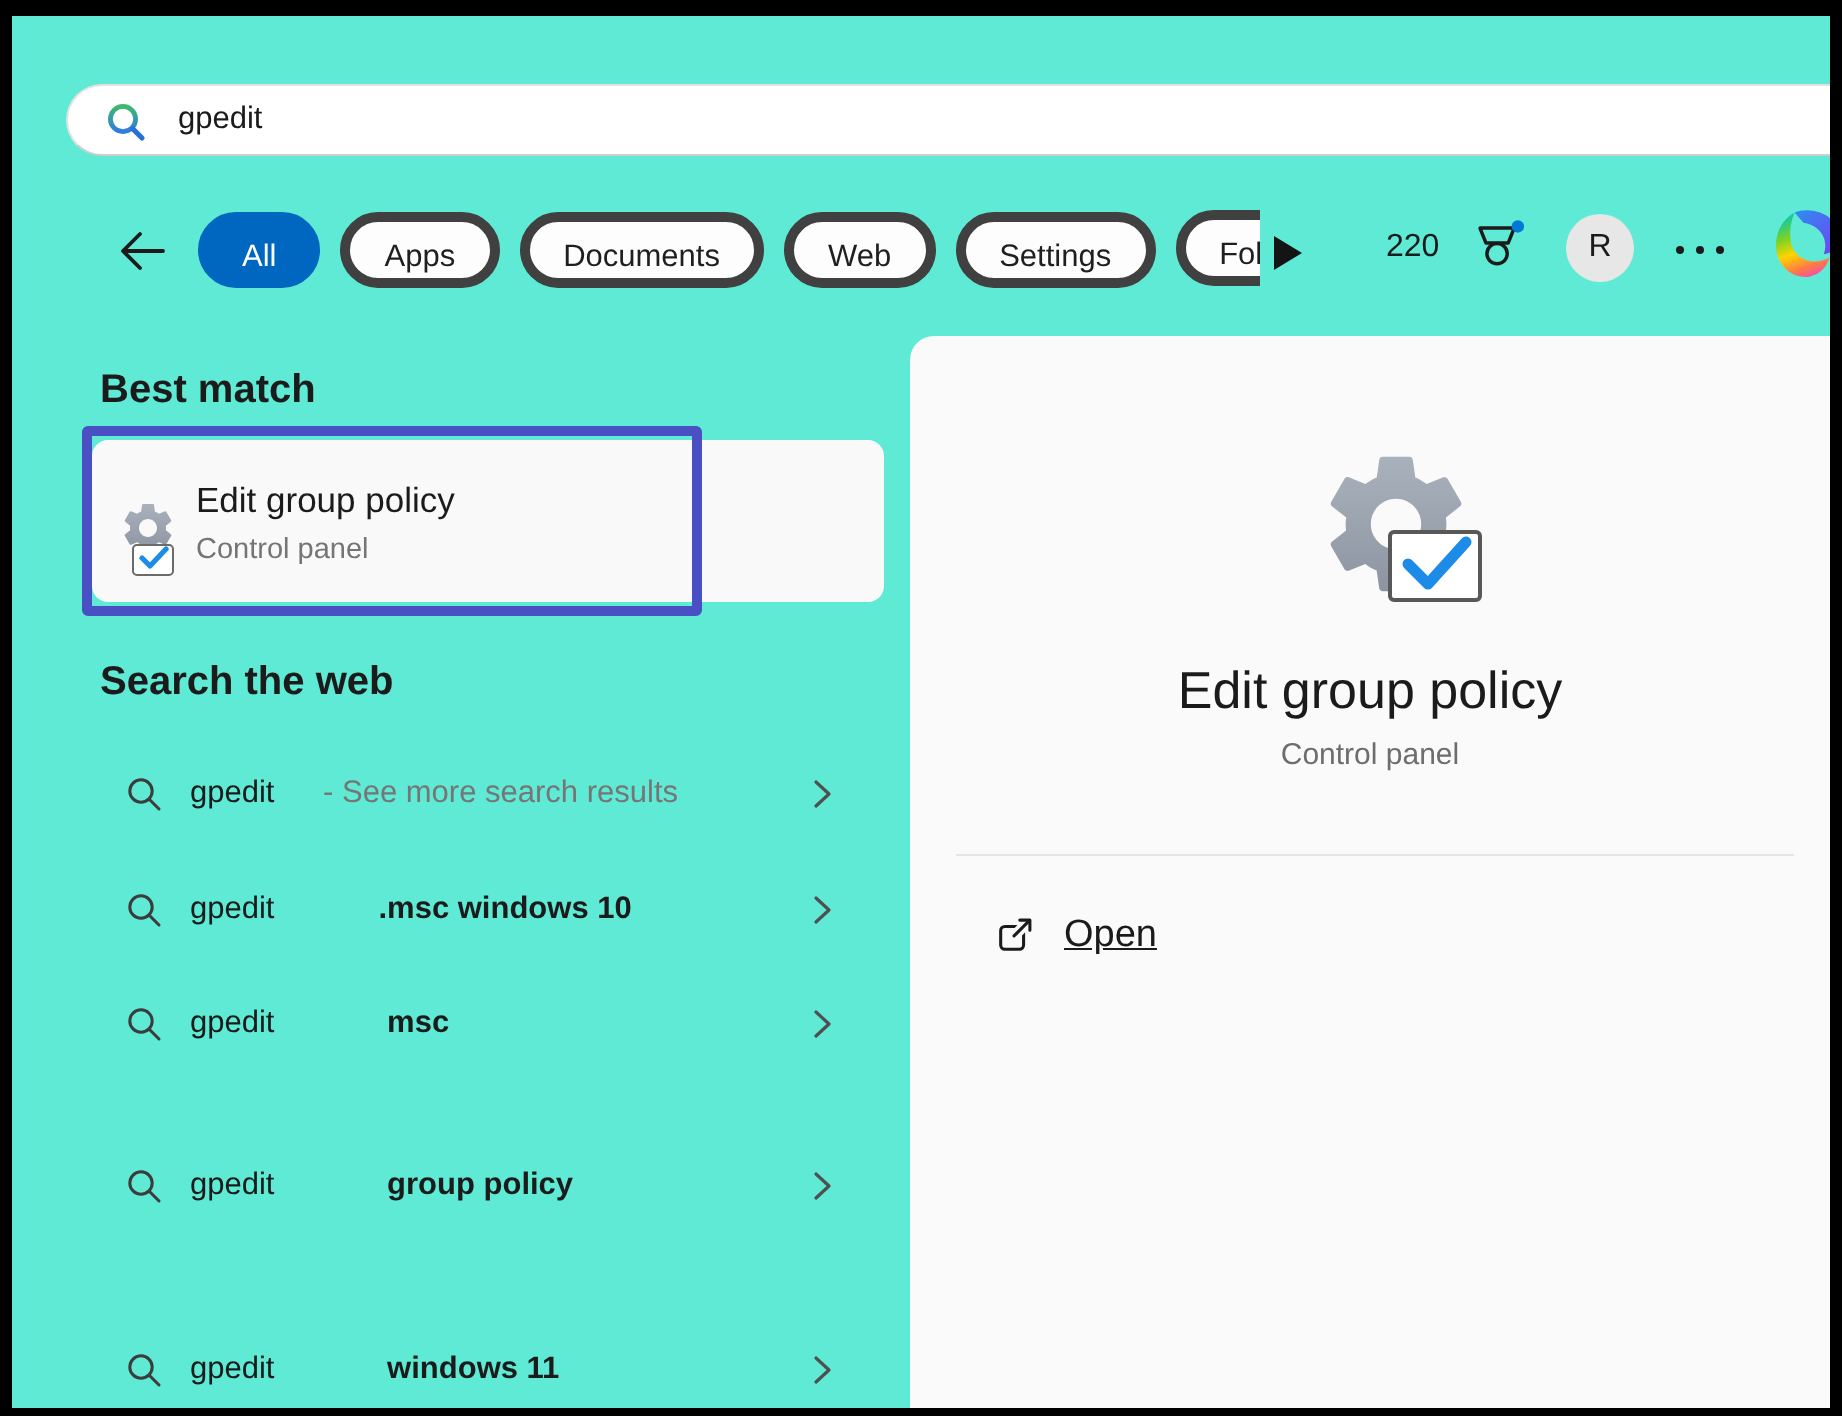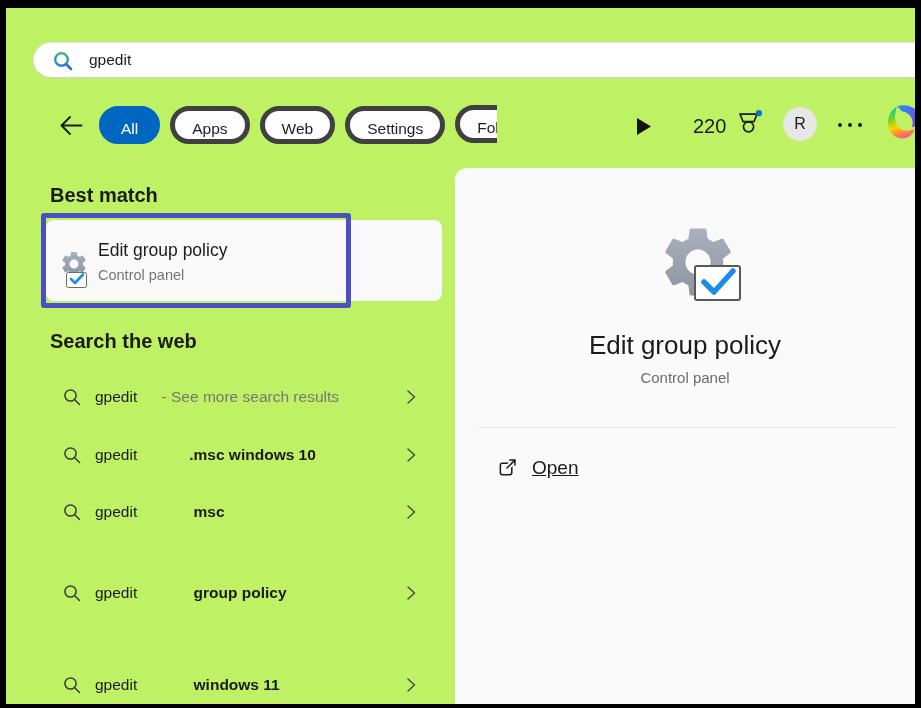--- a/index.html
+++ b/index.html
@@ -1,39 +1,39 @@
 <!DOCTYPE html>
 <html><head>
 <meta charset="utf-8">
 <style>
   * { margin:0; padding:0; box-sizing:border-box; }
   html,body { width:921px; height:708px; }
   body { font-family:"Liberation Sans", sans-serif; background:#000; position:relative; overflow:hidden; }
 
-  .frame { position:absolute; left:6px; top:8px; width:909px; height:696px; background:#bef264; overflow:hidden; }
+  .frame { position:absolute; left:6px; top:8px; width:909px; height:696px; background:#5eead4; overflow:hidden; }
 
   
   .searchbar { position:absolute; left:27px; top:34px; width:882px; height:36px;
     background:#fff; border:1px solid #e2e2e2; border-bottom-color:#cfcfcf;
     border-radius:18px 0 0 18px; border-right:none; }
   .searchbar .sicon { position:absolute; left:18px; top:7px; width:22px; height:22px; }
   .searchbar input { position:absolute; left:55px; top:0; width:780px; height:34px; border:none; outline:none;
     background:transparent; font-family:"Liberation Sans",sans-serif; font-size:15.5px; color:#1b1b1b; }
 
   
   .backbtn { position:absolute; left:50px; top:103px; width:30px; height:30px; cursor:pointer; }
   .tabrow { position:absolute; left:93px; top:97px; height:40px; display:flex; gap:10px; align-items:center; }
   .pill { height:38px; line-height:36px; padding:0 17px; border-radius:19px; background:#fdfdfd;
     border:5px solid #404040; font-size:15.5px; color:#1f1f1f; white-space:nowrap; cursor:pointer; }
   .pill.selected { background:#0067c0; border-color:#0067c0; color:#fff; }
   .folclip { width:42px; height:40px; overflow:hidden; position:relative; }
   .folclip .pill { position:absolute; left:0; top:0; width:92px; }
 
   .playicon { position:absolute; left:631px; top:110px; width:14px; height:17px; cursor:pointer; }
-  .points { position:absolute; left:687px; top:107px; font-size:20px; color:#1b1b1b; }
+  .points { position:absolute; left:687px; top:107px; font-size:16px; color:#1b1b1b; }
   .medal { position:absolute; left:729px; top:102px; width:28px; height:30px; cursor:pointer; }
   .avatar { position:absolute; left:777px; top:99px; width:34px; height:34px; border-radius:50%;
     background:#e7e7e7; text-align:center; line-height:34px; font-size:16px; color:#1b1b1b; cursor:pointer; }
   .dots { position:absolute; left:830px; top:112px; width:28px; height:10px; cursor:pointer; }
   .copilot { position:absolute; left:880px; top:96px; width:36px; height:36px; cursor:pointer; }
 
   
   .secheading { position:absolute; left:44px; font-size:20px; font-weight:700; color:#1b1b1b; }
   .bm-item { position:absolute; left:40px; top:212px; width:396px; height:81px; border-radius:8px;
     background:#f9f9f9; cursor:pointer; }
@@ -90,20 +90,21 @@
 
   <span class="backbtn">
     <svg width="30" height="30" viewBox="0 0 30 30">
       <path d="M14 6 L5.5 14.5 L14 23 M6 14.5 H25.5" fill="none" stroke="#1b1b1b" stroke-width="1.9" stroke-linecap="round" stroke-linejoin="round"></path>
     </svg>
   </span>
 
   <div class="tabrow">
     <div class="pill selected">All</div>
     <div class="pill">Apps</div>
+    <div class="pill">Documents</div>
     <div class="pill">Web</div>
     <div class="pill">Settings</div>
     <div class="folclip">
       <div class="pill">Folders</div>
     </div>
   </div>
 
   <span class="playicon">
     <svg width="14" height="17" viewBox="0 0 14 17">
         <polygon points="0,0 14,8.5 0,17" fill="#141414"></polygon>

